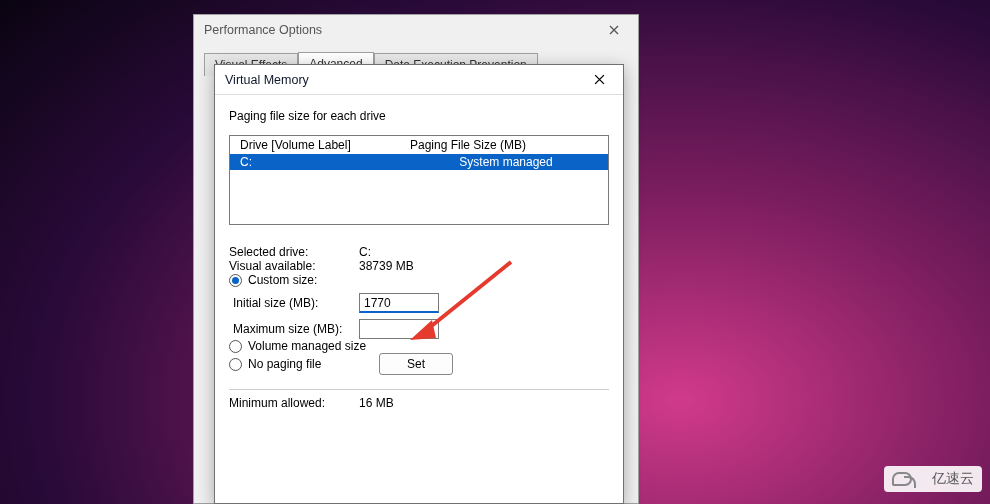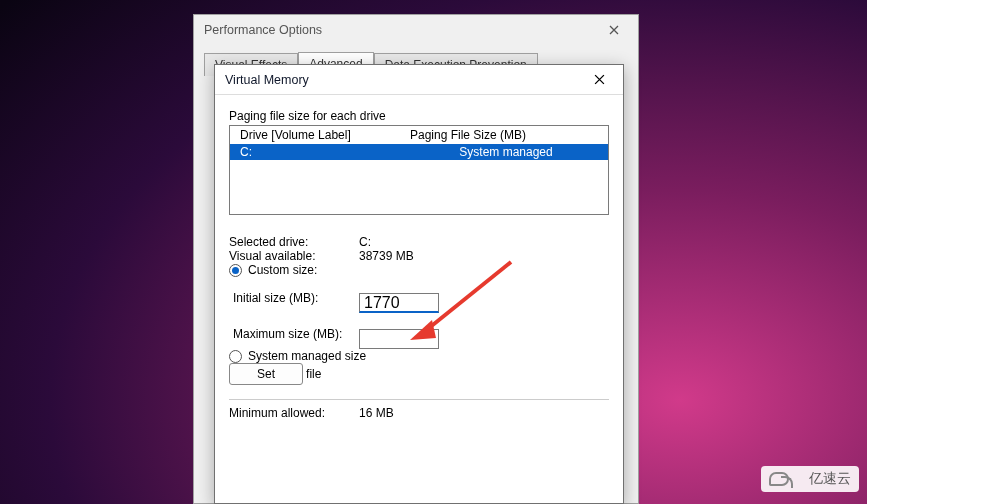--- a/index.html
+++ b/index.html
@@ -1,18 +1,18 @@
 <!DOCTYPE html>
 <html><head>
 <meta charset="utf-8">
 <style>
   * { box-sizing: border-box; font-family: "Segoe UI", Tahoma, sans-serif; }
   html, body { margin:0; padding:0; width:990px; height:504px; overflow:hidden; }
   .desktop {
-    position:relative; width:867px; height:504px;
+    position:relative; width:990px; height:504px;
     background: radial-gradient(ellipse 900px 600px at 680px 400px, #d13a8a 0%, #7a1d5e 35%, #2b0a3a 70%, #0a0412 100%);
   }
   
   .win-parent {
     position:absolute; left:193px; top:14px; width:446px; height:490px;
     background:#f0f0f0; border:1px solid #a0a0a0;
   }
   .win-parent .titlebar {
     height:30px; display:flex; align-items:center; justify-content:space-between;
     padding:0 6px 0 10px; color:#555; font-size:12.5px; background:#f0f0f0;
@@ -36,38 +36,38 @@
     z-index:5;
   }
   .win-vm .titlebar { height:30px; display:flex; align-items:center; justify-content:space-between;
     padding:0 4px 0 10px; font-size:12.5px; color:#0f172a; background:#fff; border-bottom:1px solid #ddd;}
   .win-vm .titlebar .close { width:40px; height:28px; display:flex; align-items:center; justify-content:center; color:#000; font-size:15px;}
   .vm-body { padding:10px 14px 0 14px; font-size:12px; color:#000; }
   .chk-row { display:flex; align-items:center; gap:6px; margin:8px 0 6px 2px;}
   .chk { width:13px; height:13px; border:1px solid #666; background:#fff; display:inline-block;}
   .group-label { margin-top:4px; }
   .drive-list {
-    margin-top:2px; border:1px solid #7a7a7a; height:90px; background:#fff;
+    margin-top:12px; border:1px solid #7a7a7a; height:90px; background:#fff;
   }
   .drive-head { display:flex; font-size:12px; padding:2px 6px 2px 10px; color:#000;}
   .drive-head .col1{ width:170px; }
   .drive-row { display:flex; font-size:12px; padding:1px 6px 1px 10px; background:#0a63c7; color:#fff;}
   .drive-row .col1{ width:170px; }
   .drive-row .col2{ flex:1; text-align:center; }
   .info-block { margin-top:20px; }
   .info-line { display:flex; }
   .info-line .k { width:130px; }
   .radio-row { display:flex; align-items:center; gap:6px; }
   .radio { width:13px; height:13px; border:1px solid #555; border-radius:50%; display:inline-flex; align-items:center; justify-content:center;}
   .radio.sel::after{content:""; width:7px; height:7px; border-radius:50%; background:#0a63c7;}
   .size-row { display:flex; align-items:center; margin-top:6px; gap:0;}
   .size-row .lbl{ width:130px; padding-left:4px;}
-  .inp { width:80px; height:20px; border:1px solid #7a7a7a; padding:1px 4px; font-size:16px;margin-top:10px;}
+  .inp { width:80px; height:20px; border:1px solid #7a7a7a; padding:1px 4px; font-size:12px;}
   .inp.focus { border-bottom:2px solid #0a63c7;}
-  .btn-set-row { display:flex; justify-content:flex-start; margin-top:-18px; padding-right:6px;}
+  .btn-set-row { display:flex; justify-content:center; margin-top:-18px; padding-right:6px;}
   .btn { min-width:74px; height:22px; border:1px solid #888; background:#fdfdfd; border-radius:3px; font-size:12px; display:inline-flex; align-items:center; justify-content:center;}
   .hr { margin:14px 0 6px 0; height:1px; background:#ccc;}
   
   .arrow-svg { position:absolute; left:406px; top:254px; width:110px; height:90px; z-index:6; pointer-events:none;}
   
   .watermark { position:absolute; right:8px; bottom:12px; z-index:20; display:flex; align-items:center; gap:20px; color:#555; font-size:14px; background:rgba(255,255,255,0.9); padding:4px 8px; border-radius:4px;}
   .watermark .logo { width:20px; height:14px; border:2px solid #888; border-radius:8px 8px 8px 2px; position:relative;}
   .watermark .logo::before{content:""; position:absolute; right:-6px; top:2px; width:10px;height:10px;border:2px solid #888; border-left:none; border-bottom:none; border-radius:0 8px 0 0;}
 </style>
 </head>
@@ -135,21 +135,21 @@
         <div class="lbl">Initial size (MB):</div>
         <input class="inp focus" value="1770" style="">
       </div>
       <div class="size-row">
         <div class="lbl">Maximum size (MB):</div>
         <input class="inp" value="" style="">
       </div>
 
       <div class="radio-row">
         <span class="radio"></span>
-        <span>System managed size</span>
+        <span>Volume managed size</span>
       </div>
       <div class="radio-row" style="margin-top:4px">
         <span class="radio"></span>
         <span>No paging file</span>
       </div>
       <div class="btn-set-row">
         <div class="btn">
             <span>Set</span>
           </div>
       </div>

